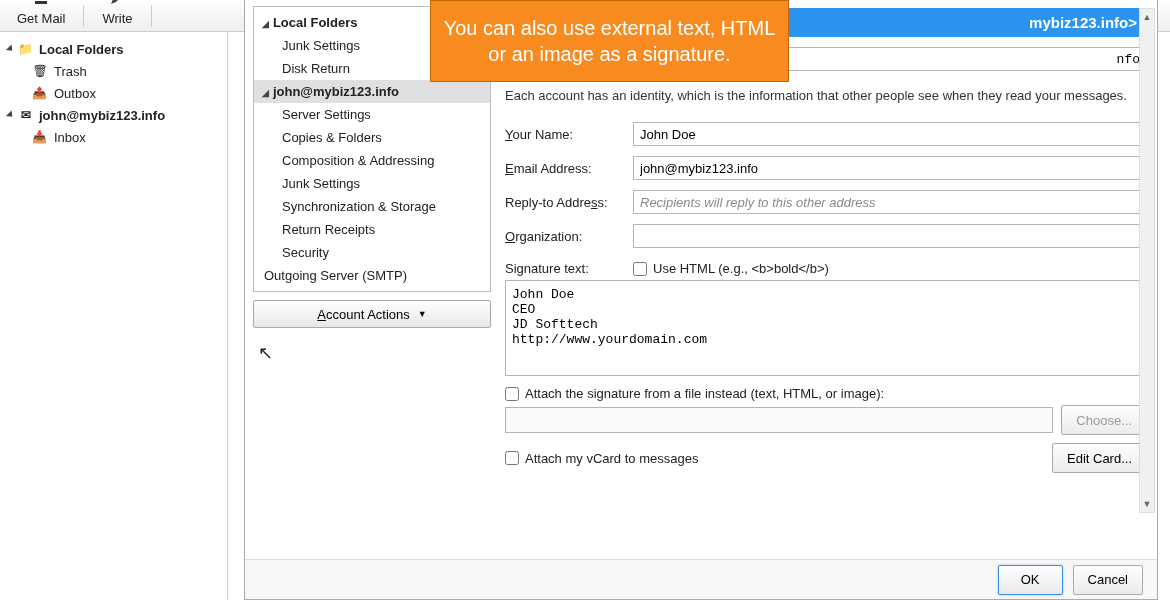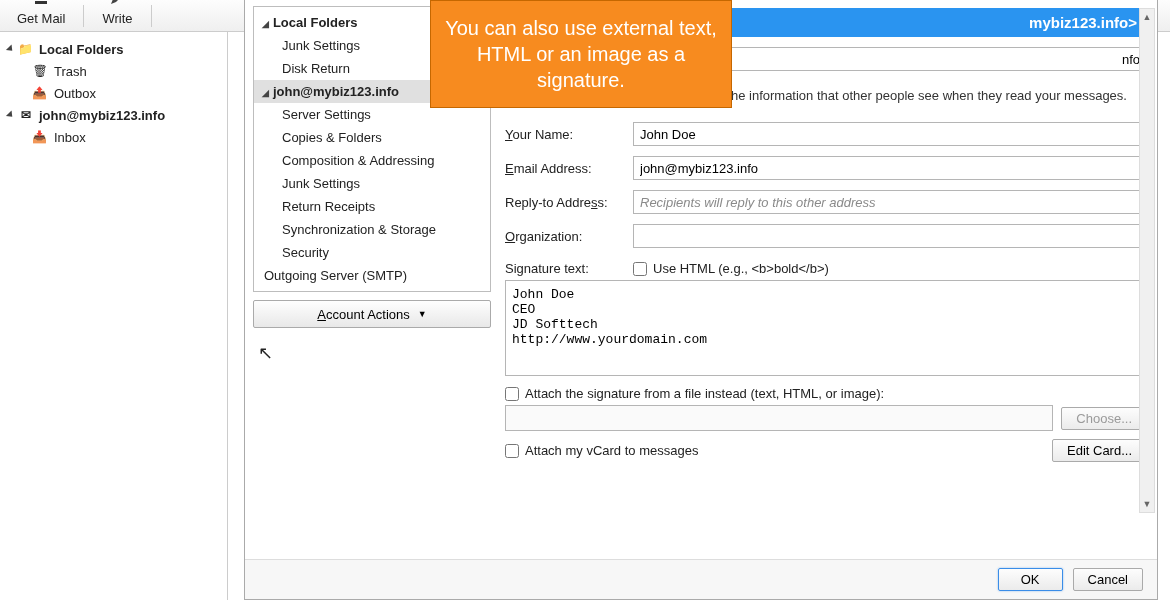--- a/index.html
+++ b/index.html
@@ -39,30 +39,30 @@
 .form-row input[type=text] { flex: 1; height: 24px; border: 1px solid #b5b5b5; padding: 0 6px; font-size: 13px; }
 .form-row input::placeholder { font-style: italic; color: #8a8a8a; }
 .sig-row { display: flex; align-items: center; margin: 8px 0 4px 0; }
 .sig-row label.left { width: 128px; }
 .chk { display: flex; align-items: center; gap: 6px; }
 .chk input { width: 14px; height: 14px; }
 textarea.sig { width: 100%; height: 96px; border: 1px solid #b5b5b5; padding: 6px; font-family: "Consolas","Courier New",monospace; font-size: 13px; resize: none; }
 .attach-row { display: flex; gap: 8px; margin: 10px 0 4px 0; }
 .file-row { display: flex; gap: 8px; align-items: center; margin-bottom: 8px; }
 .file-row input { flex: 1; height: 26px; border: 1px solid #b5b5b5; padding: 0 6px; }
-.btn { height: 23px; padding: 0 14px; border: 1px solid #aaa; background: linear-gradient(#fdfdfd,#ebebeb); border-radius: 2px; font-size: 13px; cursor: pointer; }
+.btn { height: 30px; padding: 0 14px; border: 1px solid #aaa; background: linear-gradient(#fdfdfd,#ebebeb); border-radius: 2px; font-size: 13px; cursor: pointer; }
 .btn:disabled { color: #9a9a9a; }
 .vcard-row { display: flex; align-items: center; gap: 8px; }
 .vcard-row .btn { margin-left: auto; }
 .dlg-footer { height: 40px; border-top: 1px solid #ddd; display: flex; align-items: center; justify-content: flex-end; gap: 10px; padding: 0 14px; background: #f7f7f7; }
 .btn.ok { border: 1px solid #3a8de8; box-shadow: 0 0 2px rgba(58,141,232,.6); padding: 0 22px; }
 .scroll-stub { position: absolute; right: 2px; top: 8px; width: 16px; bottom: 46px; background: #f0f0f0; border: 1px solid #ddd; }
 .scroll-stub .up, .scroll-stub .dn { position: absolute; left: 0; right: 0; height: 16px; display: flex; align-items: center; justify-content: center; font-size: 9px; color: #666; }
 .scroll-stub .up { top: 0; } .scroll-stub .dn { bottom: 0; }
-.callout { position: absolute; left: 430px; top: 0; width: 302px; background: #f78b1f; color: #fff; font-size: 20px; text-align: center; padding: 14px 10px; border: 1px solid #c56700; z-index: 20; line-height: 1.3; }
+.callout { position: absolute; left: 430px; top: 0; width: 359px; background: #f78b1f; color: #fff; font-size: 20px; text-align: center; padding: 14px 10px; border: 1px solid #c56700; z-index: 20; line-height: 1.3; }
 .cursor { position: absolute; left: 258px; top: 342px; font-size: 18px; z-index: 30; pointer-events: none; }
 svg.si { width: 16px; height: 16px; }
 </style>
 </head>
 <body>
 
 <div class="toolbar">
   <div class="tbtn">
     <span class="ico">
       <svg class="si" viewBox="0 0 16 16">
@@ -124,37 +124,37 @@
     <div style="display:flex;flex-direction:column">
       <div class="tree">
         <div class="tree-item head"><span>Local Folders</span></div>
         <div class="tree-item sub">Junk Settings</div>
         <div class="tree-item sub">Disk Return</div>
         <div class="tree-item sel"><span>john@mybiz123.info</span></div>
         <div class="tree-item sub">Server Settings</div>
         <div class="tree-item sub">Copies &amp; Folders</div>
         <div class="tree-item sub">Composition &amp; Addressing</div>
         <div class="tree-item sub">Junk Settings</div>
+        <div class="tree-item sub">Synchronization &amp; Storage</div>
         <div class="tree-item sub">Return Receipts</div>
-        <div class="tree-item sub">Synchronization &amp; Storage</div>
         <div class="tree-item sub">Security</div>
         <div class="tree-item" style="padding-left:10px">Outgoing Server (SMTP)</div>
       </div>
       <div class="actions">
         <button class="abtn">
           <span><span class="u">A</span>ccount Actions</span>
           <span style="font-size:9px">▼</span>
         </button>
       </div>
     </div>
 
     <div class="right">
       <div class="acct-hdr">mybiz123.info&gt;</div>
       <div class="acct-row">
-        <input type="text" style="text-align: right;" value="nfo">
+        <input type="text" style="text-align: right; font-family: Liberation Mono, monospace;" value="nfo">
       </div>
       <div class="desc">Each account has an identity, which is the information that other people see when they read your messages.</div>
 
       <div class="form-row">
         <label><span class="u">Y</span>our Name:</label>
         <input type="text" value="John Doe" style="">
       </div>
       <div class="form-row">
         <label><span class="u">E</span>mail Address:</label>
         <input type="text" value="john@mybiz123.info" style="">

